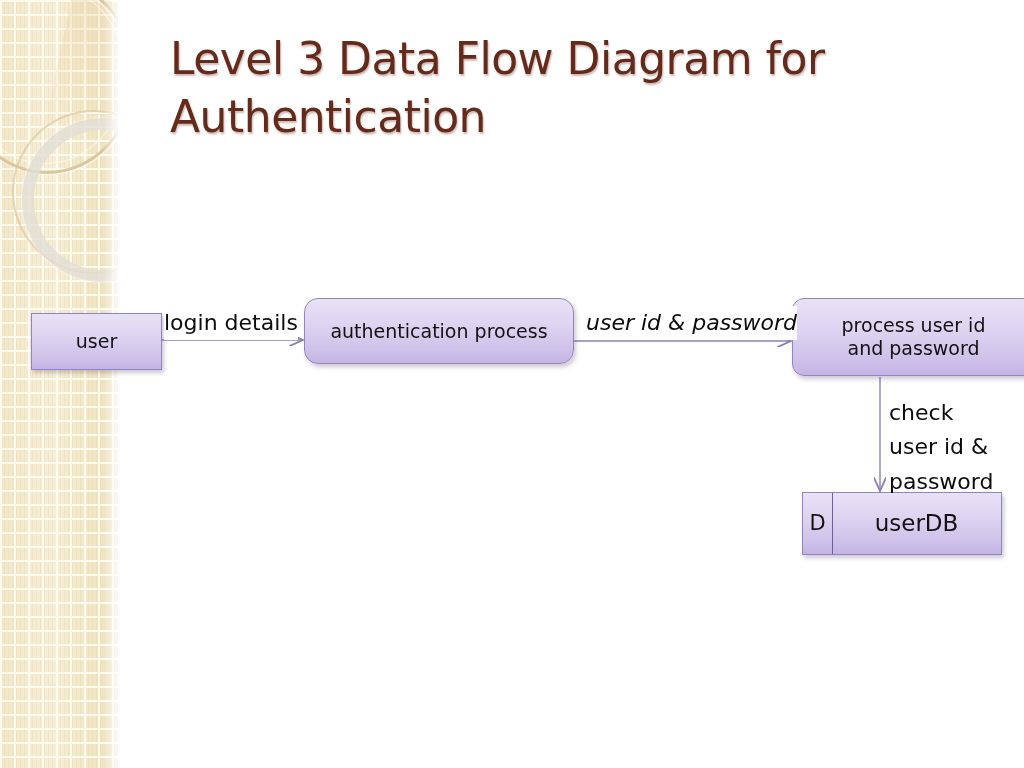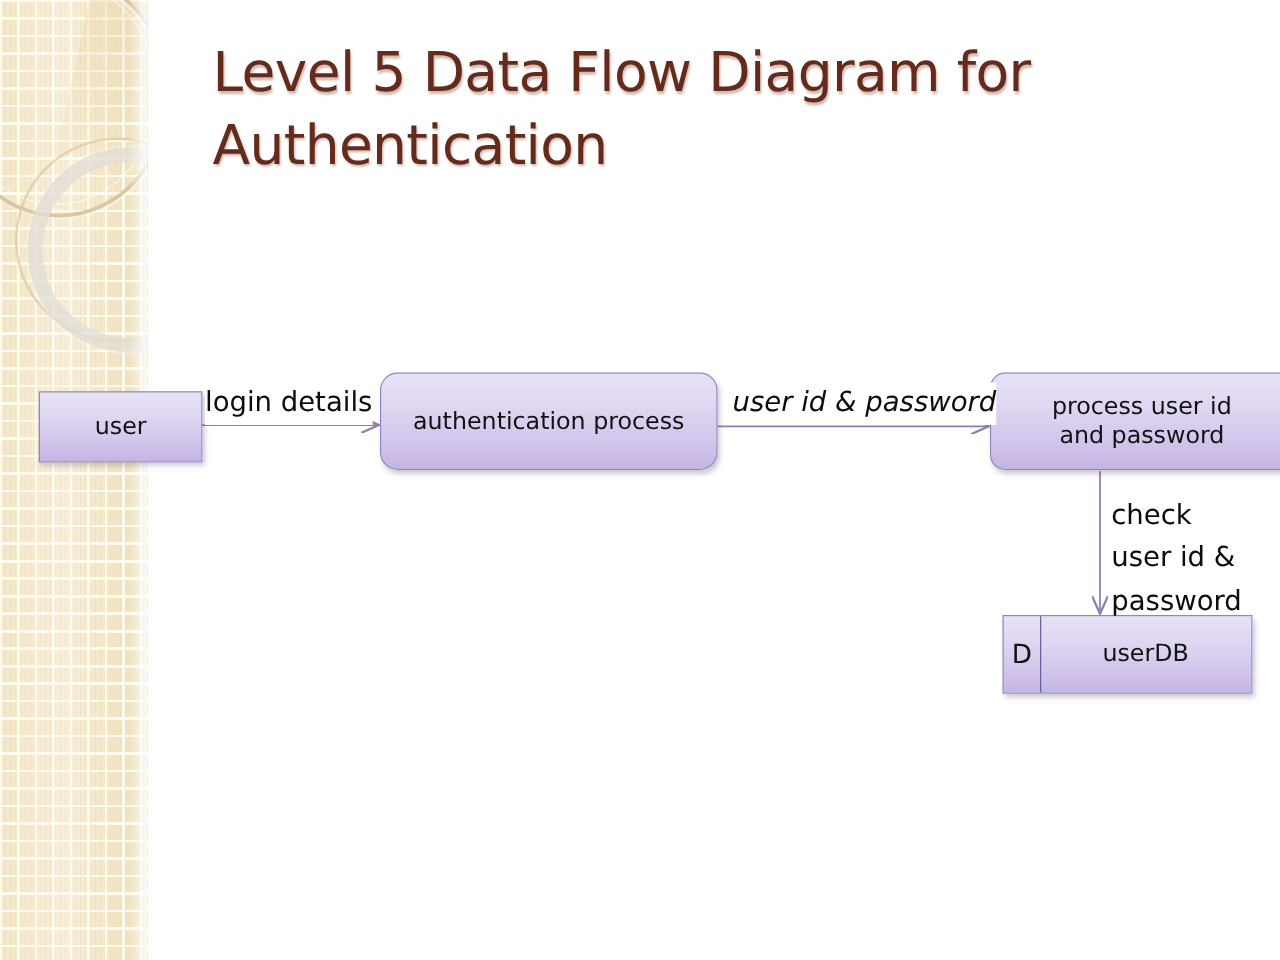--- a/index.html
+++ b/index.html
@@ -104,21 +104,21 @@
     font-size: 19px;
     line-height: 1.2;
   }
   #node-user {
     left: 31px; top: 313px;
     width: 131px; height: 57px;
     border-radius: 0;
   }
   #node-auth {
     left: 304px; top: 298px;
-    width: 270px; height: 78px;
+    width: 270px; height: 66px;
     border-radius: 14px;
   }
   #node-process {
     left: 792px; top: 298px;
     width: 243px; height: 78px;
     border-radius: 12px;
     font-size: 19px;
   }
   #node-process .node-text { white-space: pre-line; }
 
@@ -143,21 +143,21 @@
     color: #121212;
   }
   #db-name {
     position: absolute;
     left: 29px; top: 0;
     right: 0; height: 100%;
     display: flex;
     align-items: center;
     justify-content: center;
     font-family: "DejaVu Sans", sans-serif;
-    font-size: 19px;
+    font-size: 23px;
     color: #121212;
   }
 
   
   #flows {
     position: absolute;
     left: 0; top: 0;
     width: 1024px; height: 768px;
     pointer-events: none;
   }
@@ -181,21 +181,21 @@
 
 <div id="sidebar">
   <div id="wedge"></div>
   <div class="ring" id="ring-large"></div>
   <div class="ring" id="ring-large-inner"></div>
   <div class="ring" id="ring-thin2"></div>
   <div class="ring" id="ring-thick"></div>
   <div id="sidebar-fade"></div>
 </div>
 
-<div id="title">Level 5 Data Flow Diagram for Authentication</div>
+<div id="title">Level 3 Data Flow Diagram for Authentication</div>
 
 <svg id="flows" viewBox="0 0 1024 768">
   <defs>
     <marker id="ah" markerWidth="11" markerHeight="9" refX="10" refY="4.5" orient="auto">
       <path d="M0,0 L10,4.5 L0,9" fill="none" stroke="#8b7fb5" stroke-width="1.3"></path>
     </marker>
   </defs>
 
   <line x1="152" y1="340" x2="303" y2="340" stroke="#8b7fb5" stroke-width="1.4" marker-end="url(#ah)"></line>
 

